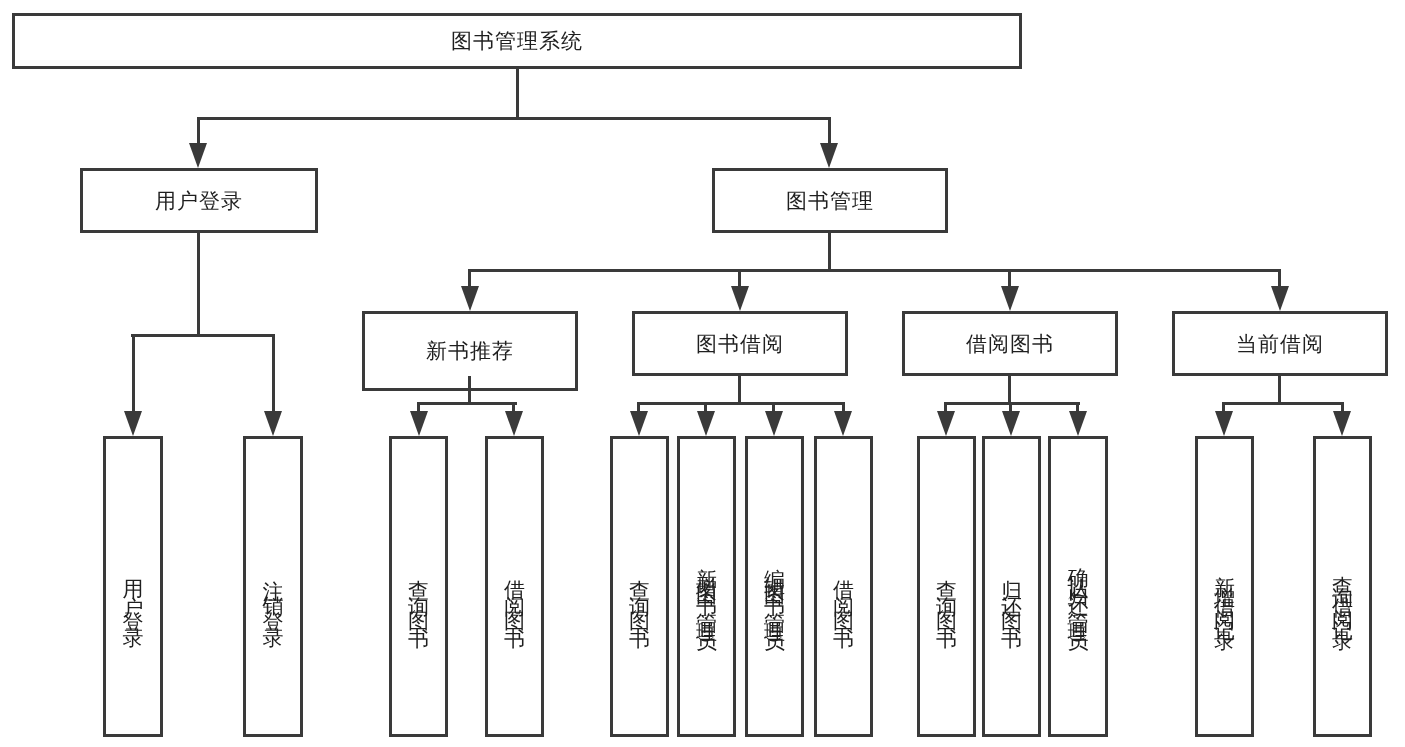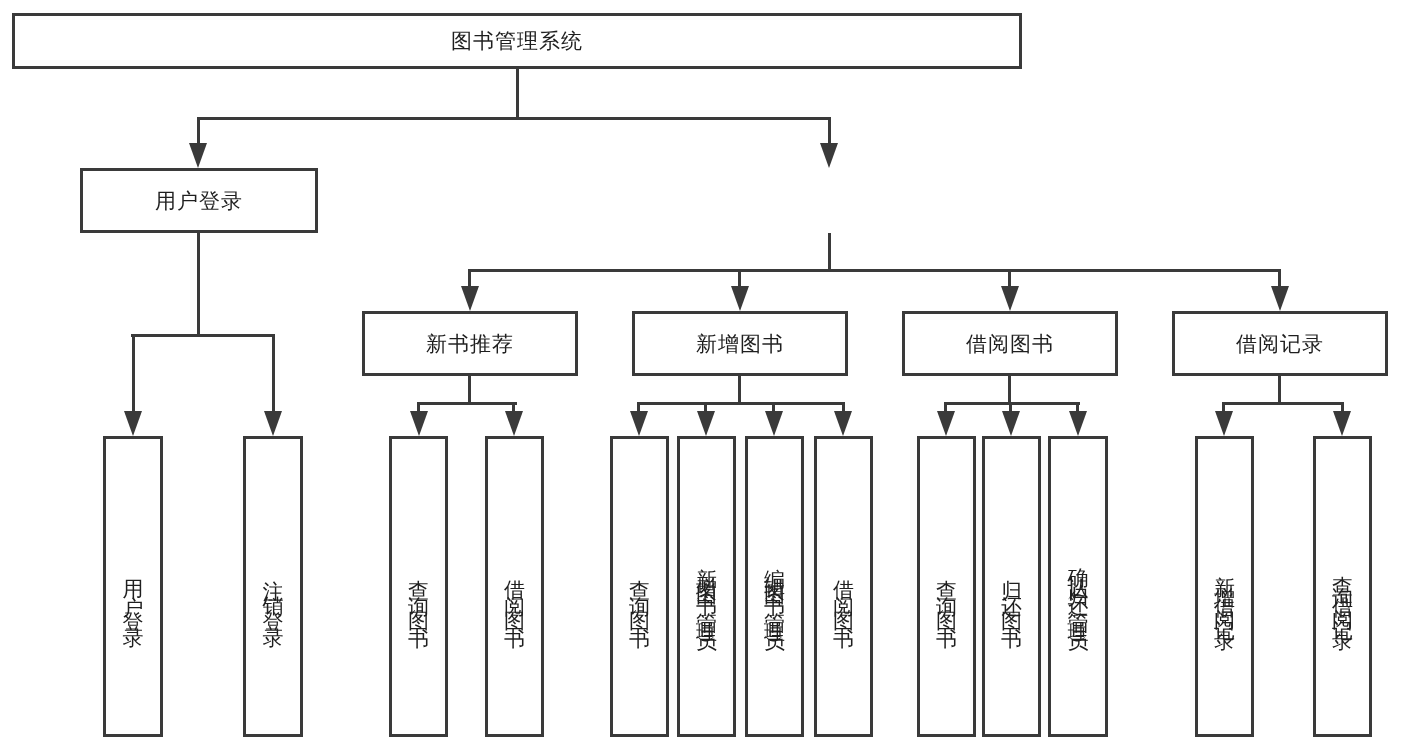--- a/index.html
+++ b/index.html
@@ -66,43 +66,44 @@
   <div class="hbox" style="left:12px;top:13px;width:1010px;height:56px">图书管理系统</div>
 
   <div class="line" style="left:516px;top:69px;width:3px;height:51px"></div>
   <div class="line" style="left:197px;top:117px;width:634px;height:3px"></div>
   <div class="line" style="left:197px;top:117px;width:3px;height:27px"></div>
   <div class="arrow" style="left:189px;top:143px"></div>
   <div class="line" style="left:828px;top:117px;width:3px;height:27px"></div>
   <div class="arrow" style="left:820px;top:143px"></div>
 
   <div class="hbox" style="left:80px;top:168px;width:238px;height:65px">用户登录</div>
+  <div class="hbox" style="left:712px;top:168px;width:236px;height:65px">图书管理</div>
 
   <div class="line" style="left:197px;top:233px;width:3px;height:104px"></div>
   <div class="line" style="left:131px;top:334px;width:144px;height:3px"></div>
   <div class="line" style="left:132px;top:334px;width:3px;height:77px"></div>
   <div class="arrow" style="left:124px;top:411px"></div>
   <div class="line" style="left:272px;top:334px;width:3px;height:77px"></div>
   <div class="arrow" style="left:264px;top:411px"></div>
 
   <div class="line" style="left:828px;top:233px;width:3px;height:39px"></div>
   <div class="line" style="left:468px;top:269px;width:813px;height:3px"></div>
   <div class="line" style="left:468px;top:269px;width:3px;height:17px"></div>
   <div class="arrow" style="left:461px;top:286px"></div>
   <div class="line" style="left:738px;top:269px;width:3px;height:17px"></div>
   <div class="arrow" style="left:731px;top:286px"></div>
   <div class="line" style="left:1008px;top:269px;width:3px;height:17px"></div>
   <div class="arrow" style="left:1001px;top:286px"></div>
   <div class="line" style="left:1278px;top:269px;width:3px;height:17px"></div>
   <div class="arrow" style="left:1271px;top:286px"></div>
 
-  <div class="hbox" style="left:362px;top:311px;width:216px;height:65px">新书推荐</div>
-  <div class="hbox" style="left:632px;top:311px;width:216px;height:65px">新增图书</div>
+  <div class="hbox" style="left:362px;top:311px;width:216px;height:80px">新书推荐</div>
+  <div class="hbox" style="left:632px;top:311px;width:216px;height:65px">图书借阅</div>
   <div class="hbox" style="left:902px;top:311px;width:216px;height:65px">借阅图书</div>
-  <div class="hbox" style="left:1172px;top:311px;width:216px;height:65px">借阅记录</div>
+  <div class="hbox" style="left:1172px;top:311px;width:216px;height:65px">当前借阅</div>
 
   <div class="line" style="left:468px;top:376px;width:3px;height:29px"></div>
   <div class="line" style="left:417px;top:402px;width:100px;height:3px"></div>
   <div class="line" style="left:417px;top:402px;width:3px;height:9px"></div>
   <div class="arrow" style="left:410px;top:411px"></div>
   <div class="line" style="left:512px;top:402px;width:3px;height:9px"></div>
   <div class="arrow" style="left:505px;top:411px"></div>
 
   <div class="line" style="left:738px;top:376px;width:3px;height:29px"></div>
   <div class="line" style="left:637px;top:402px;width:208px;height:3px"></div>

